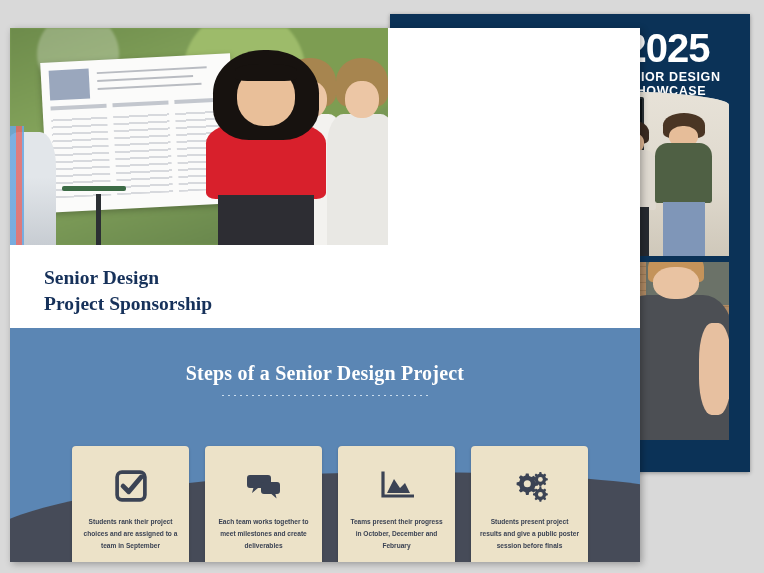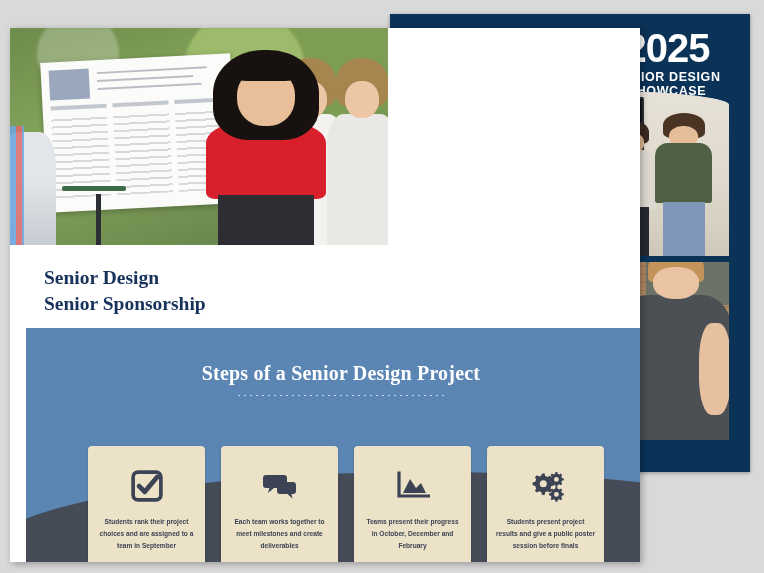--- a/index.html
+++ b/index.html
@@ -161,21 +161,21 @@
   .title-band{
     position:absolute;left:0;top:217px;width:378px;height:83px;background:#fff;
   }
   .deck-title{
     position:absolute;left:34px;top:20px;
     font-family:"Liberation Serif", serif;
     font-size:19.5px;font-weight:700;color:#16315a;line-height:1.32;
   }
 
   .blue-panel{
-    position:absolute;left:16px;top:300px;width:630px;height:234px;background:#5b86b4;overflow:hidden;
+    position:absolute;left:0;top:300px;width:630px;height:234px;background:#5b86b4;overflow:hidden;
   }
   .slate-curve{
     position:absolute;left:-40px;bottom:-120px;width:760px;height:210px;
     background:#464b58;border-radius:58% 42% 0 0 / 80px 40px 0 0;
   }
   .steps-heading{
     position:absolute;left:0;right:0;top:34px;text-align:center;
     font-family:"Liberation Serif", serif;
     font-size:20px;font-weight:700;color:#ffffff;letter-spacing:.2px;
   }
@@ -320,21 +320,21 @@
         <div class="g-pants"></div>
       <div class="g-hair"></div>
         <div class="g-face"></div>
         <div class="g-bang"></div>
     </div>
   </div>
 
   <div class="title-band">
     <div class="deck-title">
       <div>Senior Design</div>
-      <div>Senior Sponsorship</div>
+      <div>Project Sponsorship</div>
     </div>
   </div>
 
   <div class="blue-panel">
     <div class="slate-curve"></div>
 
     <div class="steps-heading">Steps of a Senior Design Project</div>
     <div class="dots"></div>
 
     <div class="cards">

